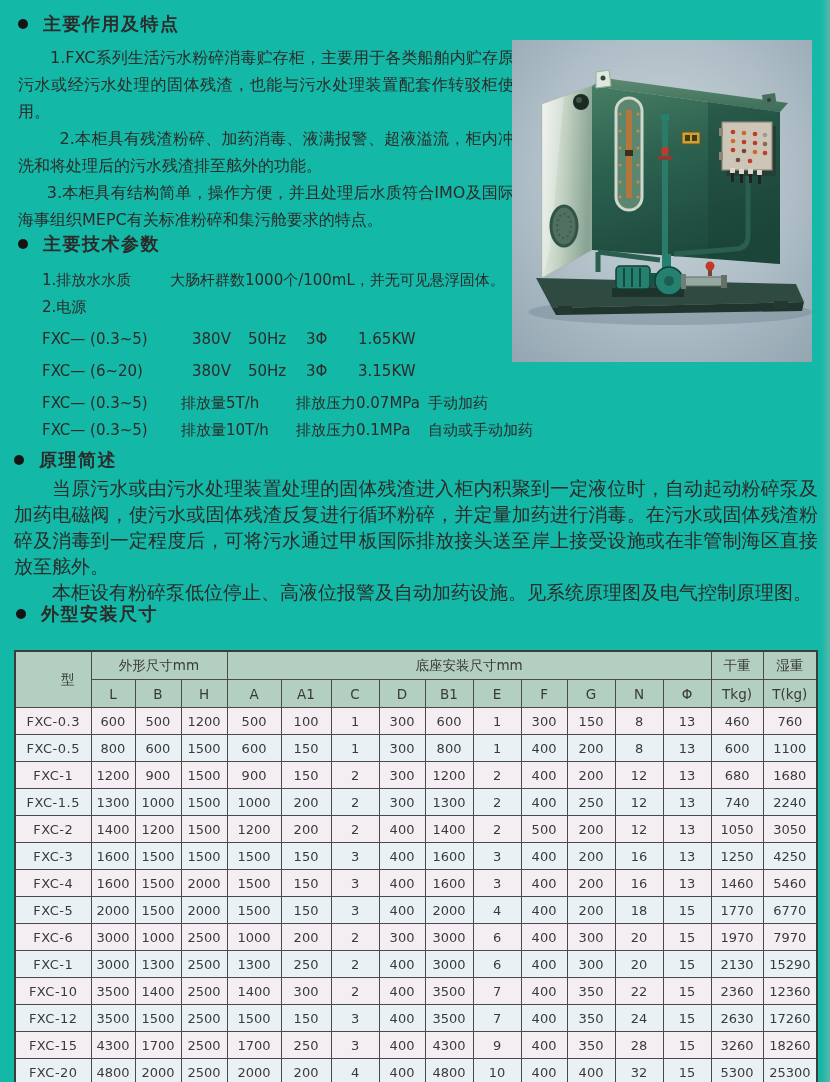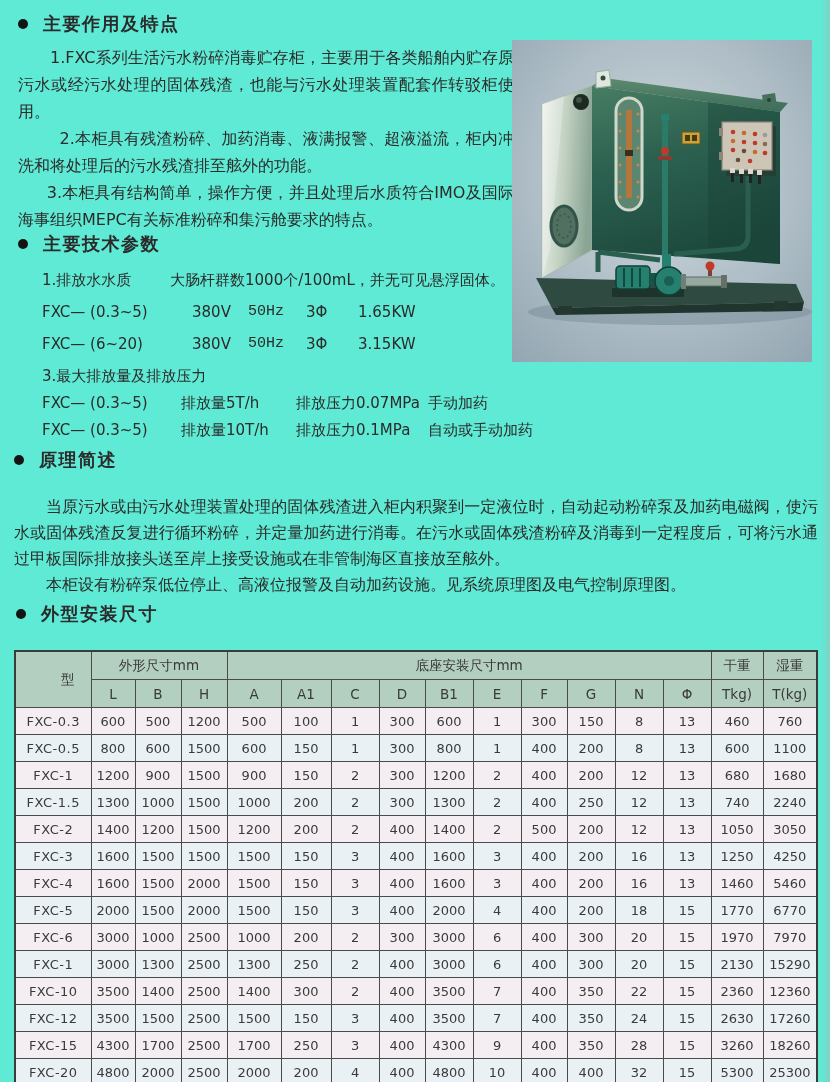--- a/index.html
+++ b/index.html
@@ -4,21 +4,21 @@
 <style>
   :root{
     --header-green:#b3cfc0; --row-pink:#f4eef2; --row-blue:#e9f1f4;
     --model-col:#ebeeea; --border:#4a4a4a; --text:#2b2b2b;
     --photo-bg:#a3b4bf; --tank-green:#27584a; --tank-green-light:#477d63;
     --pump-teal:#268070; --gauge-orange:#b5763c; --panel-beige:#cdc5b6;
     --indicator-red:#bf3a28;
   }
   html,body{margin:0;padding:0;}
   body{width:830px;height:1082px;background:#fcfcfa;font-family:"DejaVu Sans","Liberation Sans",sans-serif;color:var(--text);}
-  .page{position:relative;width:830px;height:1082px;overflow:hidden;background:#5eead4;}
+  .page{position:relative;width:830px;height:1082px;overflow:hidden;background:#14b8a6;}
   .page::after{content:"";position:absolute;top:0;right:0;width:9px;height:100%;
     background:linear-gradient(to right,rgba(168,180,178,0),rgba(168,180,178,.45));pointer-events:none;}
 
   .sec-title{display:flex;align-items:center;margin:0;font-size:18px;font-weight:700;letter-spacing:1.5px;}
   .sec-title .dot{width:10px;height:10px;border-radius:50%;background:#141414;margin-right:15px;flex:0 0 auto;}
 
   .sec-features{position:absolute;left:18px;top:12px;width:496px;}
   .features-text{margin-top:8px;font-size:16px;line-height:27px;text-align:justify;}
   .features-text p{margin:0;}
   .ind-a{text-indent:2em;} .ind-b{text-indent:2.6em;} .ind-c{text-indent:1.8em;}
@@ -26,28 +26,28 @@
   .photo{position:absolute;left:512px;top:40px;width:300px;height:322px;margin:0;}
   .photo svg{display:block;}
 
   .sec-params{position:absolute;left:18px;top:232px;width:500px;}
   .params-lines{margin-top:12px;margin-left:24px;font-size:15px;}
   .p-row{display:flex;line-height:24px;margin:3px 0;white-space:nowrap;}
   .p-row.power{margin:8px 0;}
   .p-row.text2 .c0{width:128px;flex:0 0 auto;}
   .p-row.power .c0{width:150px;flex:0 0 auto;}
   .p-row.power .c1{width:56px;flex:0 0 auto;}
-  .p-row.power .c2{width:58px;flex:0 0 auto;font-family:Liberation Mono, monospace;}
+  .p-row.power .c2{width:58px;flex:0 0 auto;}
   .p-row.power .c3{width:52px;flex:0 0 auto;}
   .p-row.discharge .c0{width:139px;flex:0 0 auto;}
   .p-row.discharge .c1{width:115px;flex:0 0 auto;}
   .p-row.discharge .c2{width:132px;flex:0 0 auto;}
 
   .sec-principle{position:absolute;left:14px;top:448px;width:804px;}
-  .principle-text{margin-top:22px;font-size:16px;line-height:26px;text-align:justify;font-family:Liberation Serif, serif;}
+  .principle-text{margin-top:4px;font-size:19px;line-height:26px;text-align:justify;font-family:Liberation Serif, serif;}
   .principle-text p{margin:0;text-indent:2em;}
 
   .sec-dims{position:absolute;left:16px;top:602px;}
 
   .table-wrap{position:absolute;left:14px;top:650px;}
   table{border-collapse:collapse;table-layout:fixed;width:802px;border:2px solid #3c3c3c;
         font-size:13px;color:#3a3a3a;background:#f2f2f2;}
   th,td{border:1px solid var(--border);text-align:center;vertical-align:middle;
         padding:0;height:26px;font-weight:400;overflow:hidden;white-space:nowrap;}
   thead th{background:var(--header-green);height:27px;font-size:13.5px;}
@@ -203,36 +203,36 @@
   <section class="sec-params">
     <h2 class="sec-title">
       <span class="dot"></span>
       <span>主要技术参数</span>
     </h2>
     <div class="params-lines">
         <div class="p-row text2">
           <span class="c0">1.排放水水质</span>
           <span class="c1">大肠杆群数1000个/100mL，并无可见悬浮固体。</span>
         </div>
+        <div class="p-row text">
+          <span class="c0">2.电源</span>
+        </div>
         <div class="p-row power">
           <span class="c0">FXC— (0.3~5)</span>
           <span class="c1">380V</span>
           <span class="c2">50Hz</span>
           <span class="c3">3Φ</span>
           <span class="c4">1.65KW</span>
         </div>
         <div class="p-row power">
           <span class="c0">FXC— (6~20)</span>
           <span class="c1">380V</span>
           <span class="c2">50Hz</span>
           <span class="c3">3Φ</span>
           <span class="c4">3.15KW</span>
-        </div>
-        <div class="p-row text">
-          <span class="c0">3.最大排放量及排放压力</span>
         </div>
         <div class="p-row discharge">
           <span class="c0">FXC— (0.3~5)</span>
           <span class="c1">排放量5T/h</span>
           <span class="c2">排放压力0.07MPa</span>
           <span class="c3">手动加药</span>
         </div>
         <div class="p-row discharge">
           <span class="c0">FXC— (0.3~5)</span>
           <span class="c1">排放量10T/h</span>

